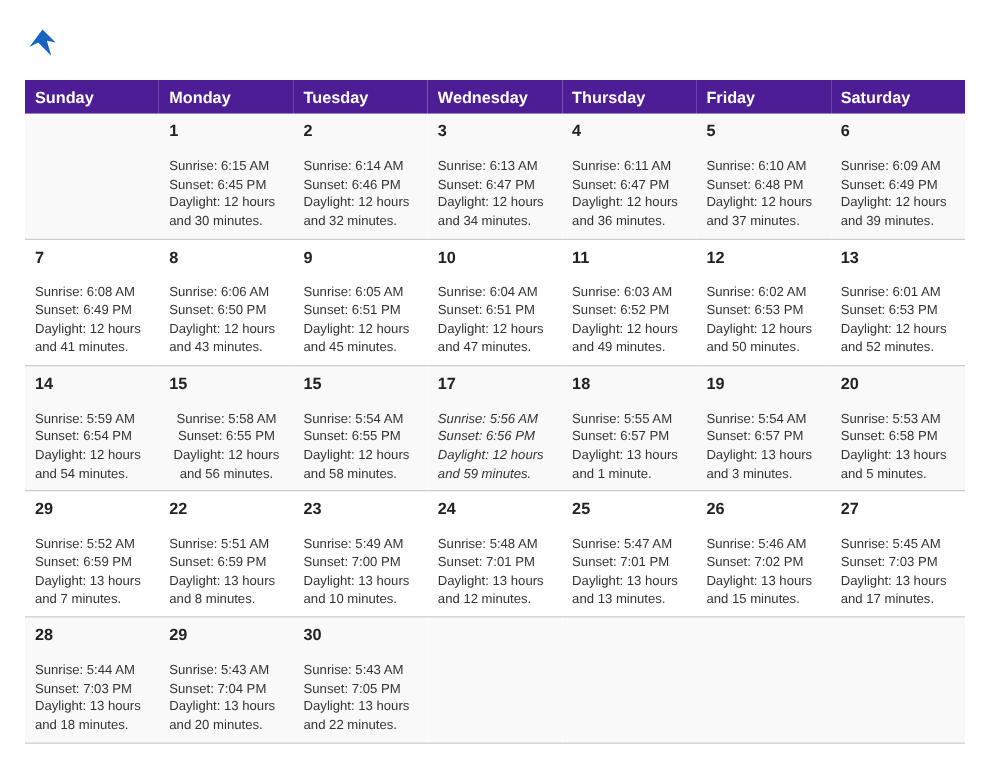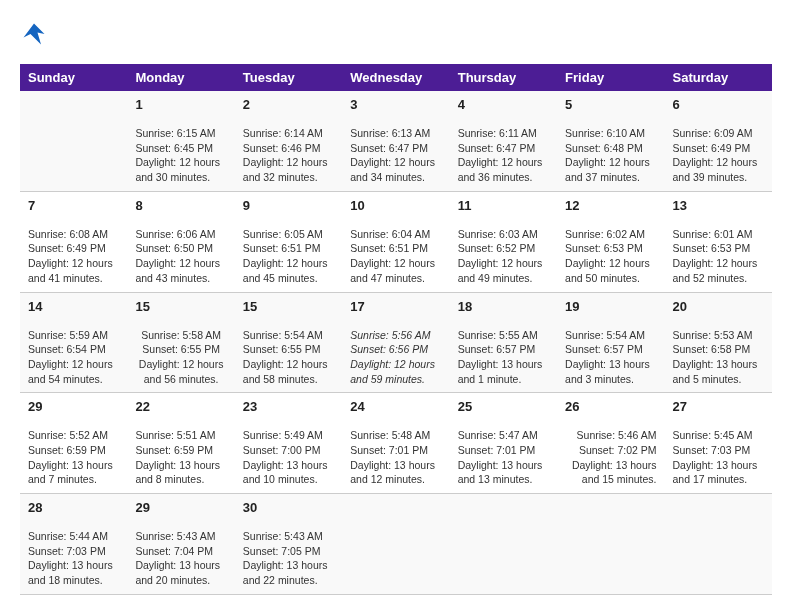--- a/index.html
+++ b/index.html
@@ -297,21 +297,21 @@
         </td>
         <td>
           <div class="day-number">25</div>
           <div class="day-info" style="white-space: pre-line;">Sunrise: 5:47 AM
 Sunset: 7:01 PM
 Daylight: 13 hours
 and 13 minutes.</div>
         </td>
         <td>
           <div class="day-number">26</div>
-          <div class="day-info" style="white-space: pre-line; text-align: right;">Sunrise: 5:46 AM
+          <div class="day-info" style="white-space: pre-line;">Sunrise: 5:46 AM
 Sunset: 7:02 PM
 Daylight: 13 hours
 and 15 minutes.</div>
         </td>
         <td>
           <div class="day-number">27</div>
           <div class="day-info" style="white-space: pre-line;">Sunrise: 5:45 AM
 Sunset: 7:03 PM
 Daylight: 13 hours
 and 17 minutes.</div>

